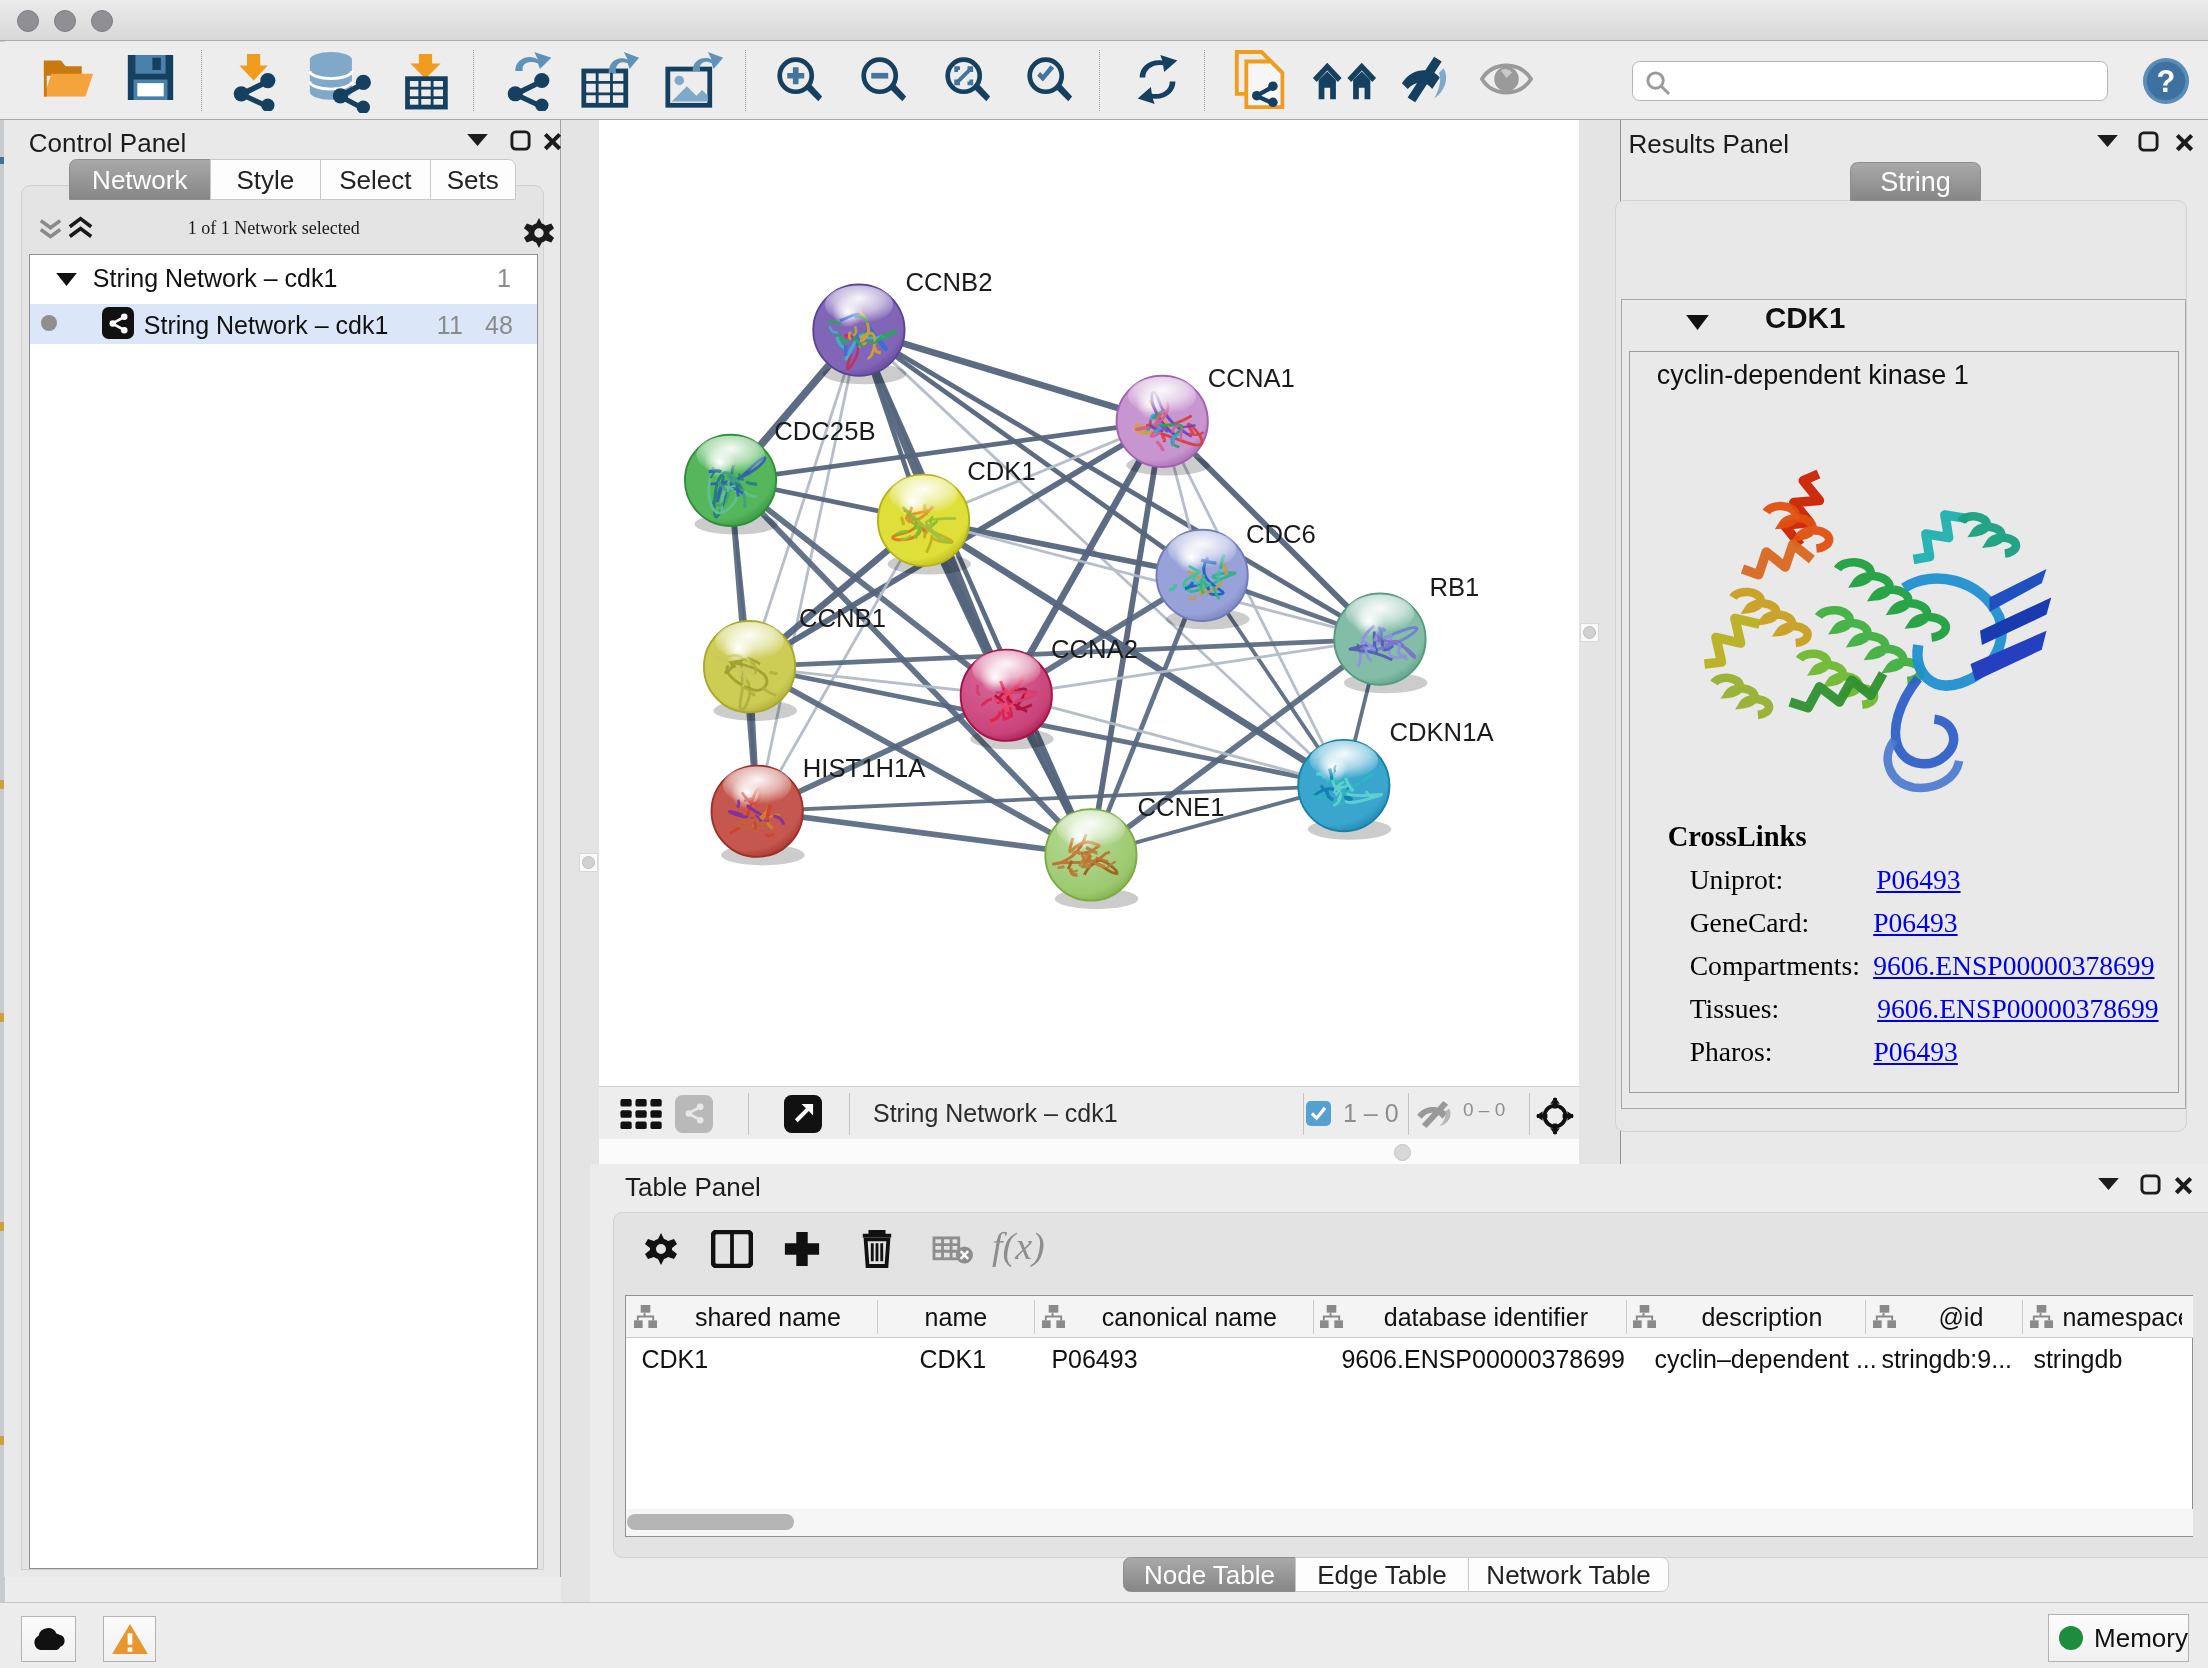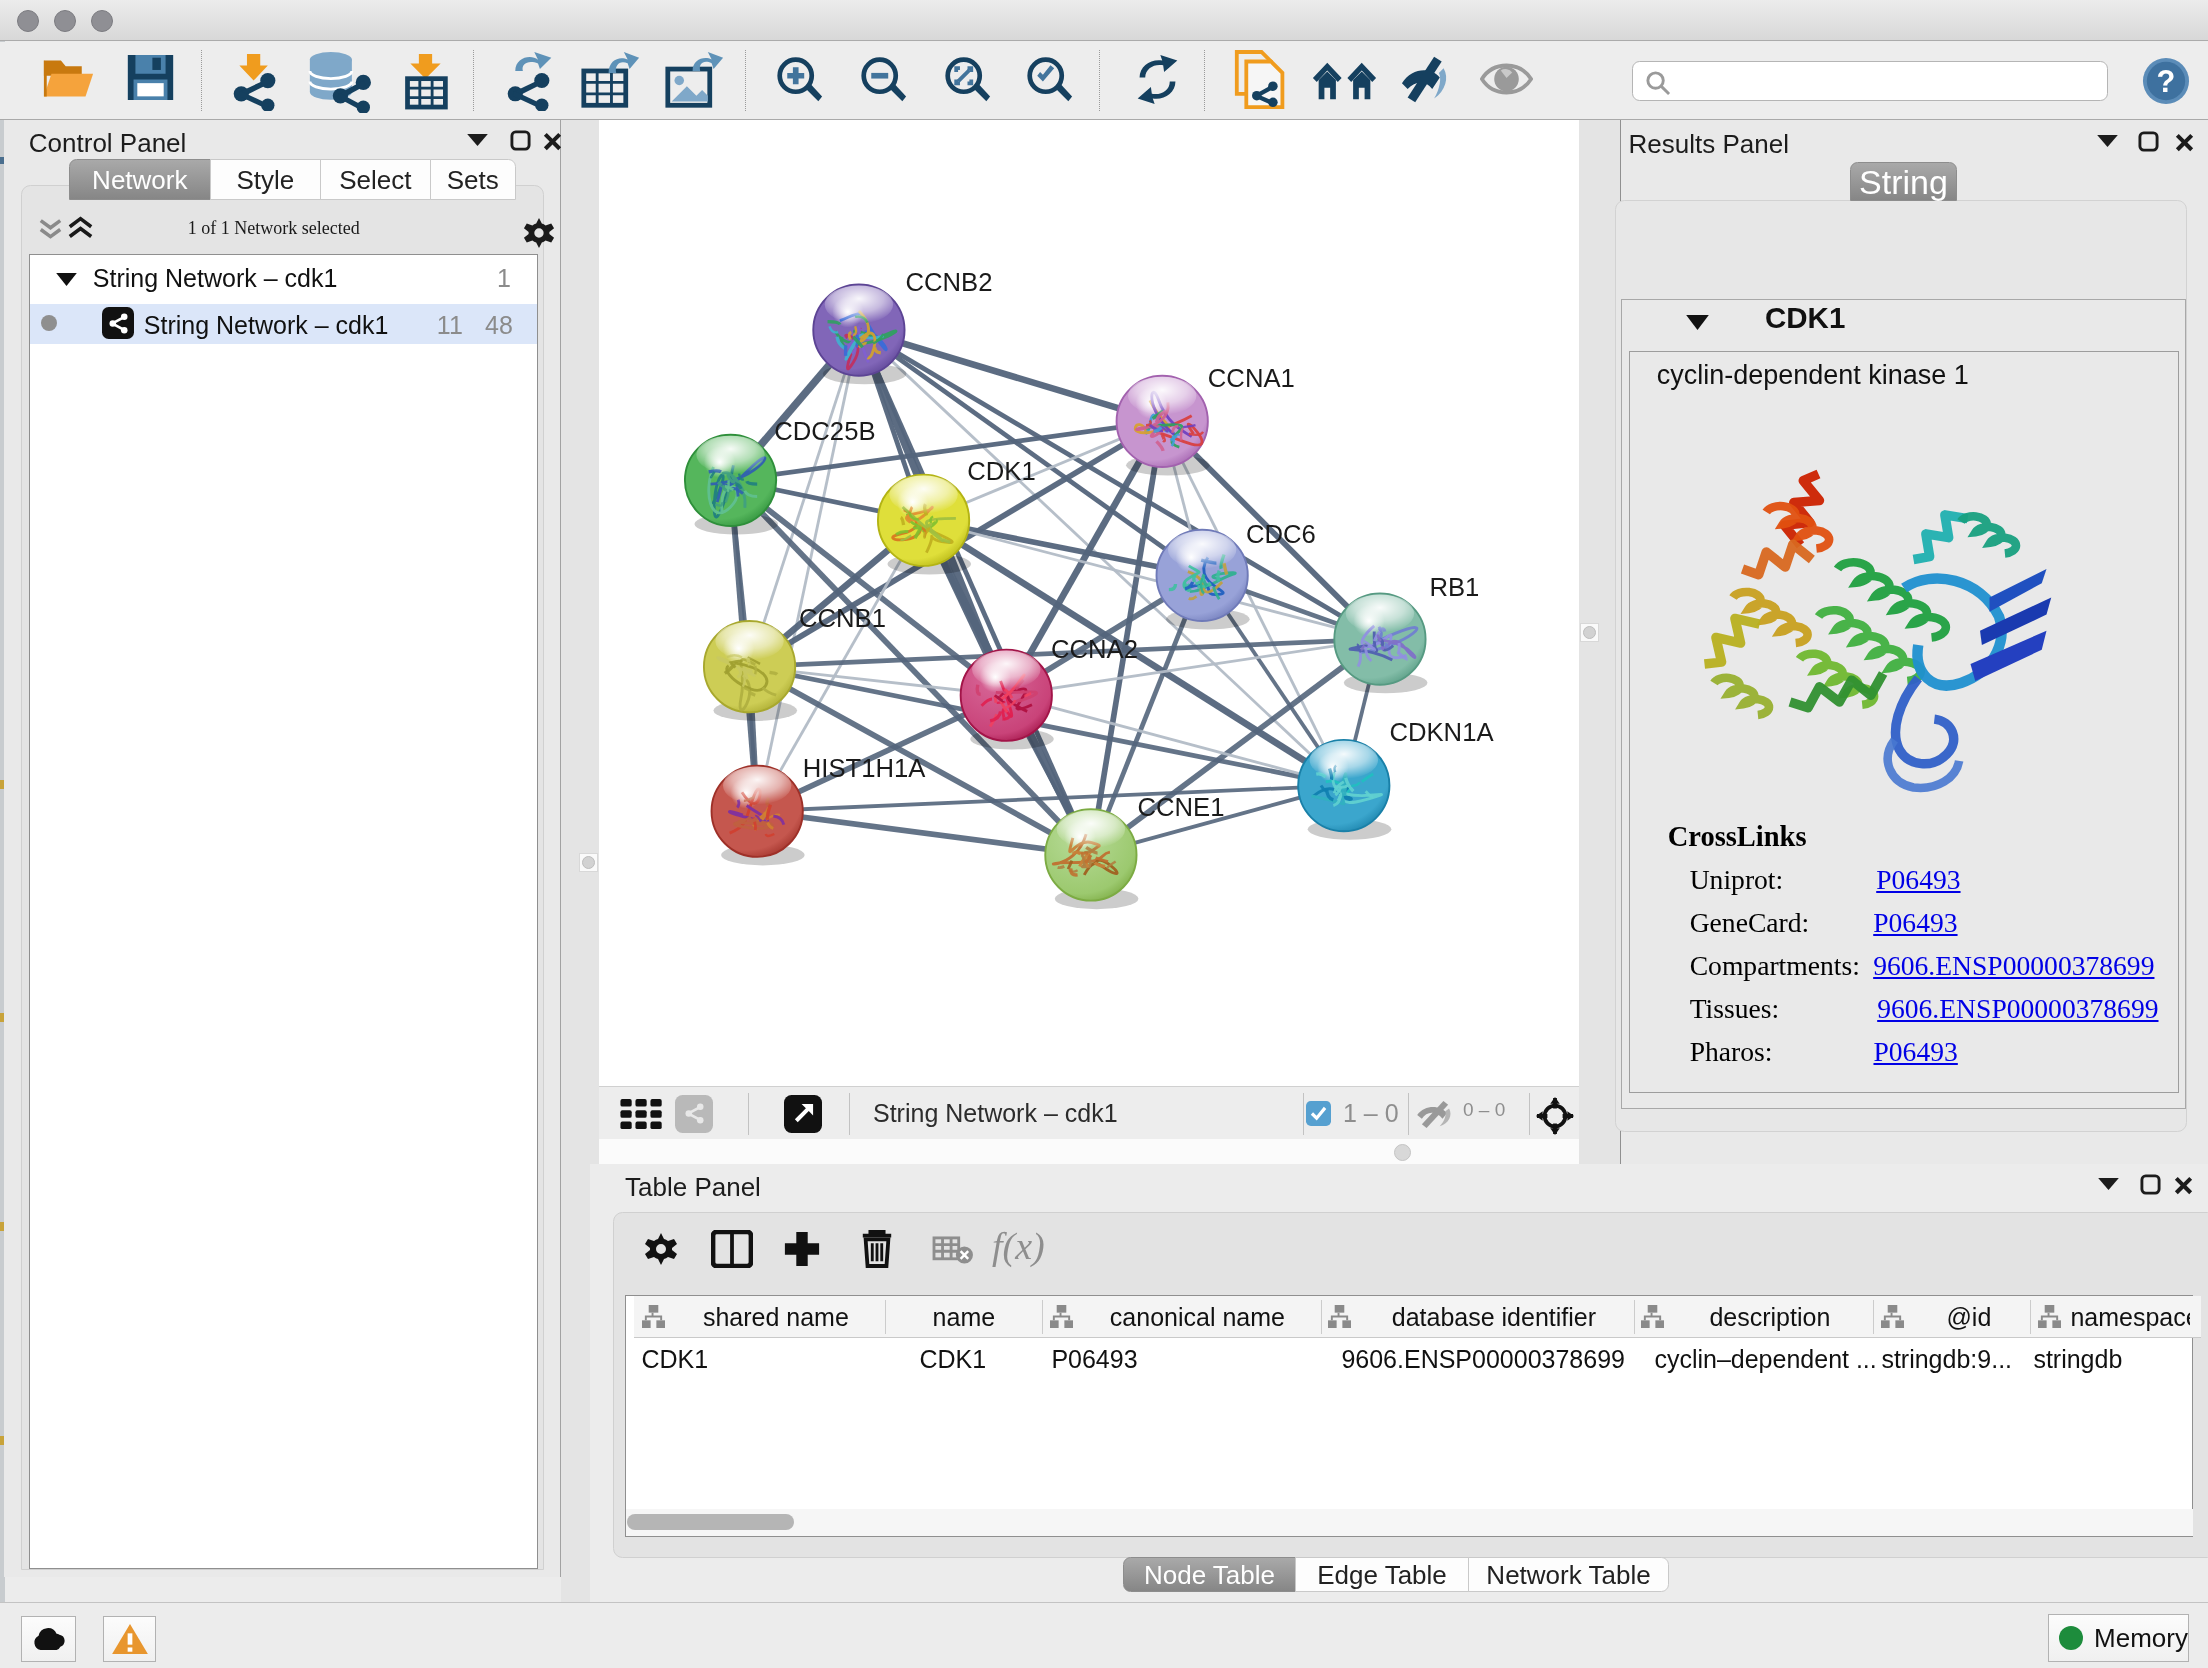--- a/index.html
+++ b/index.html
@@ -758,21 +758,21 @@
 <div class="abs" style="left:474px;top:13.3px;"><svg width="25" height="15" viewBox="0 0 26 16">
         <path d="M2 2 L24 2 L13 15 Z" fill="#1c1c1c"></path>
       </svg></div>
     <div class="abs" style="left:517px;top:10.5px;"><svg width="21" height="21" viewBox="0 0 22 22">
         <rect x="2" y="2" width="18" height="18" rx="4" fill="none" stroke="#1c1c1c" stroke-width="3"></rect>
       </svg></div>
     <div class="abs" style="left:552px;top:10.5px;"><svg width="23" height="23" viewBox="0 0 24 24">
         <path d="M3 6 L6 3 L12 9 L18 3 L21 6 L15 12 L21 18 L18 21 L12 15 L6 21 L3 18 L9 12 Z" fill="#1c1c1c"></path>
       </svg></div>
   <div class="abs" style="left:-5.7px;top:80px;width:572px;height:932px;background:#e7e7e7;border:1px solid #d2d2d2;border-radius:9.5px;"></div>
-  <div class="abs" style="left:229px;top:42px;width:107px;height:39px;background:linear-gradient(#a9a9a9,#868686);border:1px solid #8d8d8d;border-radius:7.6px 7.6px 0 0;color:#fff;font-size:34px;text-align:center;line-height:39px;">String</div>
+  <div class="abs" style="left:229px;top:42px;width:131px;height:39px;background:linear-gradient(#a9a9a9,#868686);border:1px solid #8d8d8d;border-radius:7.6px 7.6px 0 0;color:#fff;font-size:27px;text-align:center;line-height:39px;">String</div>
 
 
   <div class="abs" style="left:0;top:179px;width:565px;height:810px;border:1.9px solid #a8a8a8;background:#e9e9e9;">
     <svg class="abs" style="left:63px;top:14.3px;" width="25px" height="17" viewBox="0 0 26 18">
         <path d="M1 1 L25 1 L13 17 Z" fill="#111"></path>
       </svg>
     <div class="abs" style="left:143px;top:1px;font-size:29.5px;font-weight:bold;color:#111;">CDK1</div>
     <div class="abs" style="left:6.7px;top:51px;width:550px;height:742px;border:1px solid #9d9d9d;background:#e9e9e9;">
       <div class="abs" style="left:27px;top:7.6px;font-size:27px;color:#111;">cyclin-dependent kinase 1</div>
 <svg class="abs" style="left:46px;top:103px;" width="380" height="342" viewBox="0 0 400 360">
@@ -839,21 +839,21 @@
       <g fill="none" stroke="#8e8e8e" stroke-width="3">
           <rect x="2" y="2" width="26" height="22"></rect>
           <path d="M2 9 H28 M2 16 H28 M11 2 V24 M20 2 V24"></path>
         </g>
       <circle cx="34" cy="20" r="9" fill="#8e8e8e"></circle>
       <path d="M30 16 L38 24 M38 16 L30 24" stroke="#fff" stroke-width="2.6"></path>
     </svg>
     <div class="abs" style="left:378px;top:11.4px;font-size:38px;color:#8e8e8e;font-family:'Liberation Serif',serif;font-style:italic;">f(x)</div>
 
     <div class="abs" style="left:11.4px;top:82px;width:1568px;height:242px;background:#fff;border:1px solid #8f8f8f;">
-      <div class="abs" style="left:0;top:0;width:1567px;height:42px;background:#f4f4f4;border-bottom:1px solid #c9c9c9;font-size:25px;color:#111;margin-left:8px;">
+      <div class="abs" style="left:0;top:0;width:1567px;height:42px;background:#f4f4f4;border-bottom:1px solid #c9c9c9;font-size:25px;color:#111;">
         <svg class="abs hicon" style="left:7.6px;top:8.6px;" viewBox="0 0 24 24" width="23" height="23">
             <use href="#treeic"></use>
           </svg>
         <div class="abs hlab" style="left:32px;width:219px;">shared name</div>
         <div class="cs" style="left:251px;"></div>
         <div class="abs hlab" style="left:251px;width:157px;">name</div>
         <div class="cs" style="left:408px;"></div>
         <svg class="abs hicon" style="left:416px;top:8.6px;" viewBox="0 0 24 24" width="23" height="23">
             <use href="#treeic"></use>
           </svg>

